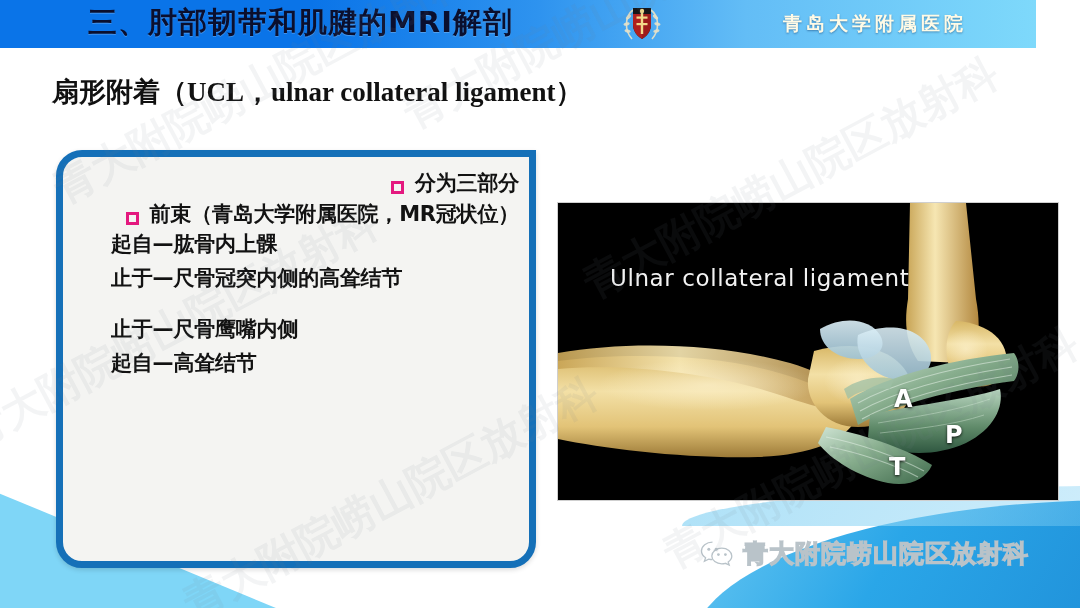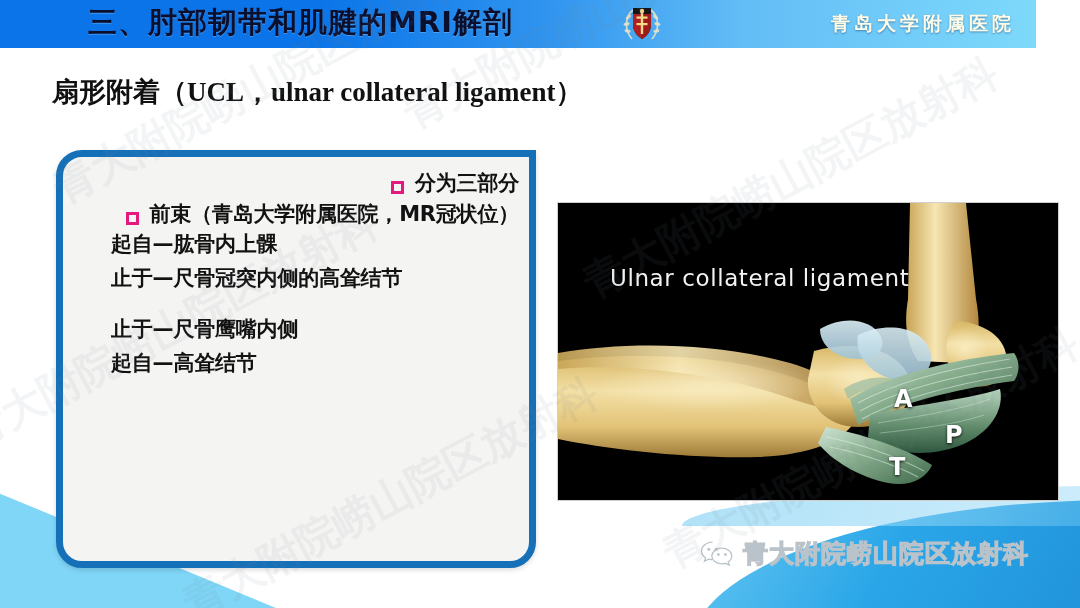--- a/index.html
+++ b/index.html
@@ -97,21 +97,20 @@
     left: 783px;
     top: 50%;
     transform: translateY(-50%);
     font-family: "DejaVu Sans", "Liberation Sans", sans-serif;
     font-size: 19px;
     font-weight: bold;
     color: #fffbe6;
     letter-spacing: 4px;
     white-space: nowrap;
     text-shadow: 0 1px 2px rgba(0,40,90,.45);
-    margin-left: 48px;
   }
 
   
   #subtitle {
     position: absolute;
     left: 52px;
     top: 74px;
     font-family: "Liberation Serif", "DejaVu Serif", serif;
     font-size: 27px;
     font-weight: bold;

